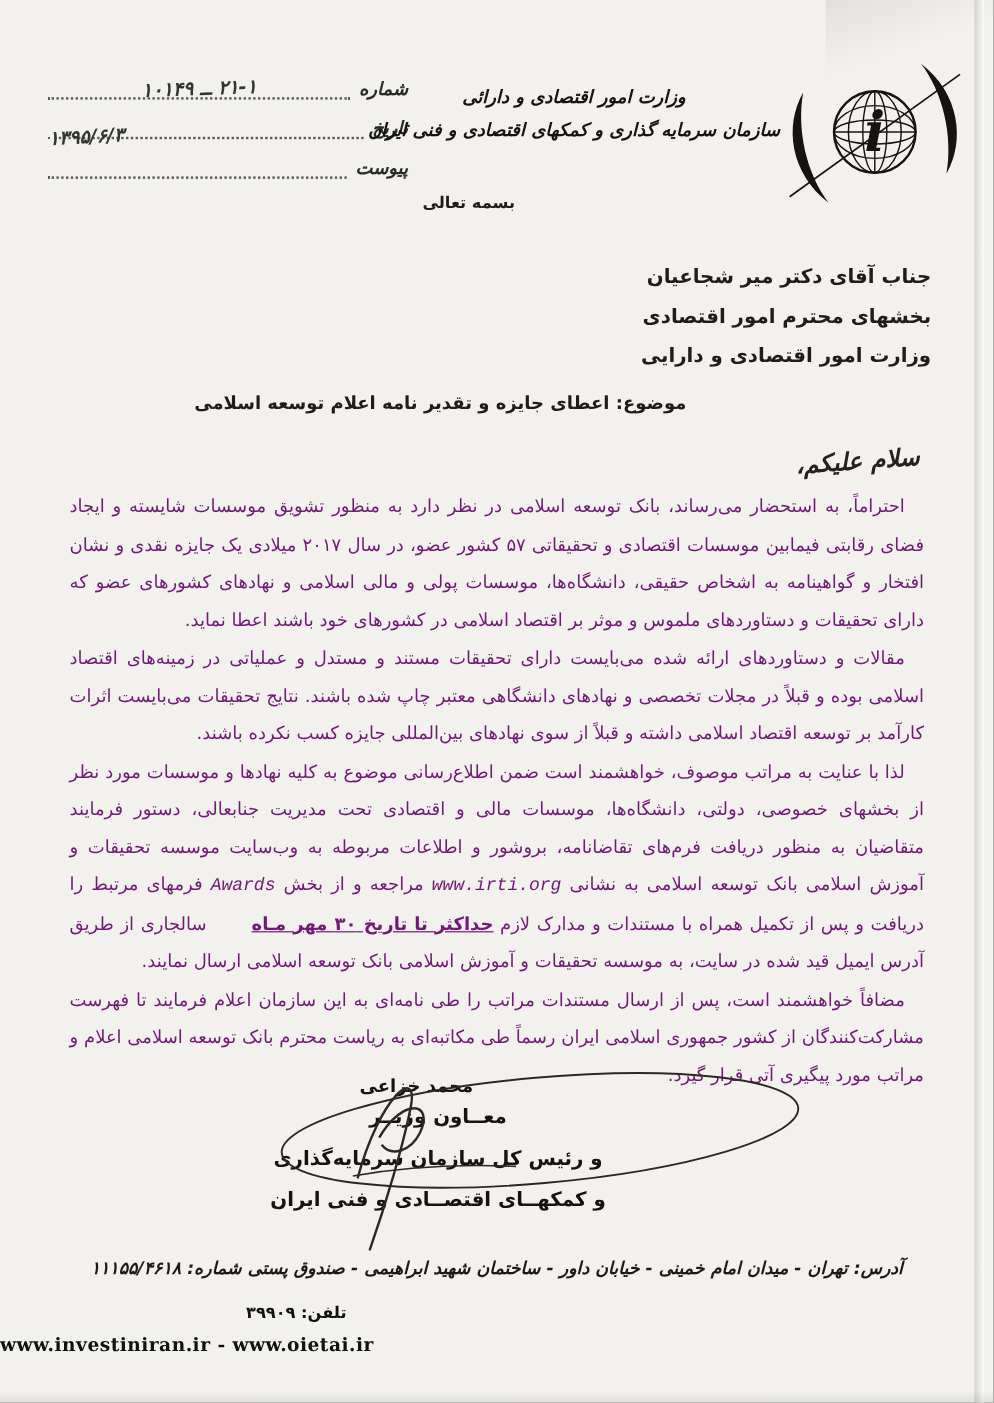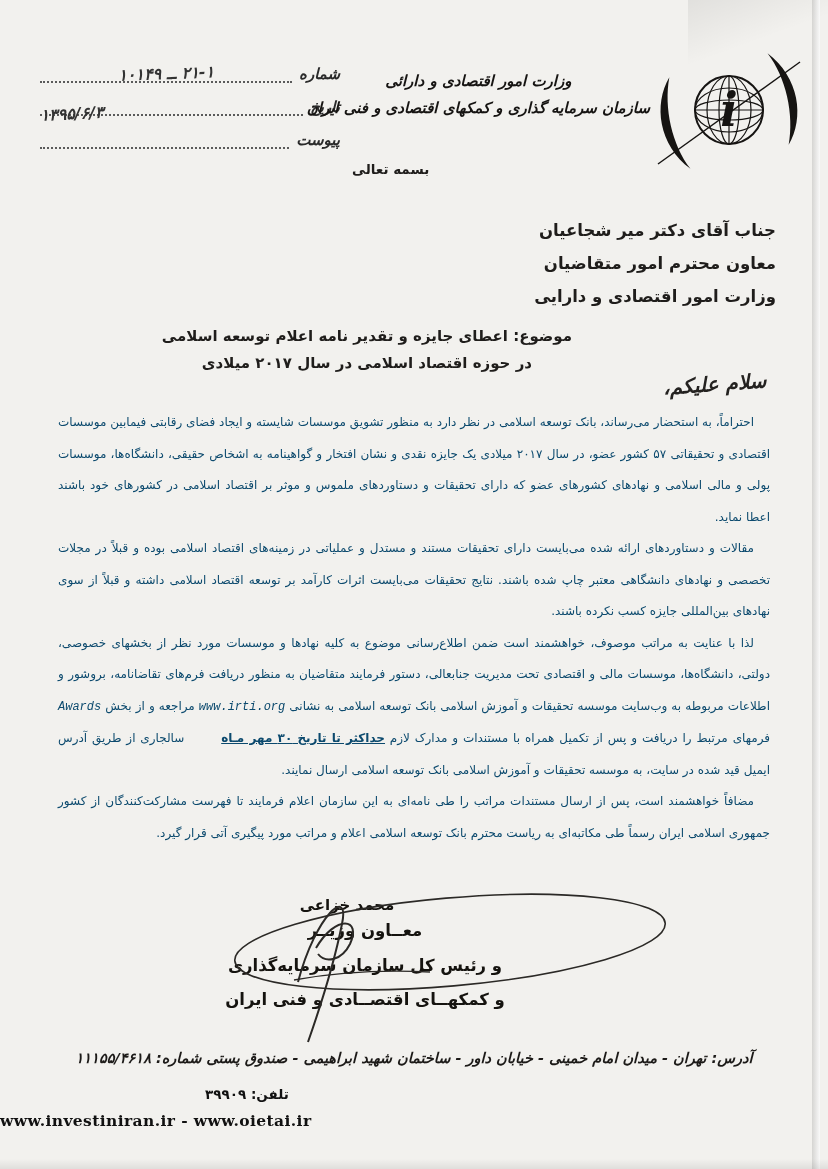--- a/index.html
+++ b/index.html
@@ -41,21 +41,21 @@
   
   .subject{position:absolute;top:323px;right:256px;direction:rtl;text-align:center;}
   .subject div{font-size:15px;font-weight:bold;line-height:27px;}
 
   
   .salutation{position:absolute;top:372px;right:62px;direction:rtl;font-size:20px;
     font-weight:bold;font-style:italic;transform:rotate(-4deg);color:#242220;}
 
   
   .body-text{position:absolute;top:407px;left:58px;width:712px;direction:rtl;
-    text-align:justify;font-size:12px;line-height:31.5px;color:#0c4a6e;}
+    text-align:justify;font-size:15px;line-height:31.5px;color:#701a75;}
   .body-text p{margin:0;text-indent:16px;}
   .seg-latin{font-family:Liberation Mono, monospace;font-style:italic;direction:ltr;unicode-bidi:embed;margin-top:20px;}
   .seg-boldu{font-weight:bold;text-decoration:underline;margin-left:32px;}
 
   
   .sig-block{position:absolute;top:896px;left:150px;width:430px;direction:rtl;
     text-align:center;color:#15130f;}
   .sig-name{font-size:15px;font-weight:bold;transform:translateX(-18px);}
   .sig-title{font-size:16.5px;font-weight:bold;line-height:34.5px;}
   .sig-scribble{position:absolute;top:884px;left:198px;width:500px;height:165px;pointer-events:none;}
@@ -120,27 +120,26 @@
 
   <div class="org-block">
     <div class="org-line1">وزارت امور اقتصادی و دارائی</div>
     <div class="org-line2">سازمان سرمایه گذاری و کمکهای اقتصادی و فنی ایران</div>
   </div>
 
   <div class="bismillah">بسمه تعالی</div>
 
   <div class="addressee">
       <div>جناب آقای دکتر میر شجاعیان</div>
-      <div>معاون محترم امور متقاضیان</div>
+      <div>بخشهای محترم امور اقتصادی</div>
       <div>وزارت امور اقتصادی و دارایی</div>
     </div>
 
   <div class="subject">
     <div>موضوع: اعطای جایزه و تقدیر نامه اعلام توسعه اسلامی</div>
-    <div>در حوزه اقتصاد اسلامی در سال ۲۰۱۷ میلادی</div>
   </div>
 
   <div class="salutation">سلام علیکم،</div>
 
   <div class="body-text">
       <p><span>احتراماً، به استحضار می‌رساند، بانک توسعه اسلامی در نظر دارد به منظور تشویق موسسات شایسته و ایجاد فضای رقابتی فیمابین موسسات اقتصادی و تحقیقاتی ۵۷ کشور عضو، در سال ۲۰۱۷ میلادی یک جایزه نقدی و نشان افتخار و گواهینامه به اشخاص حقیقی، دانشگاه‌ها، موسسات پولی و مالی اسلامی و نهادهای کشورهای عضو که دارای تحقیقات و دستاوردهای ملموس و موثر بر اقتصاد اسلامی در کشورهای خود باشند اعطا نماید.</span></p>
       <p><span>مقالات و دستاوردهای ارائه شده می‌بایست دارای تحقیقات مستند و مستدل و عملیاتی در زمینه‌های اقتصاد اسلامی بوده و قبلاً در مجلات تخصصی و نهادهای دانشگاهی معتبر چاپ شده باشند. نتایج تحقیقات می‌بایست اثرات کارآمد بر توسعه اقتصاد اسلامی داشته و قبلاً از سوی نهادهای بین‌المللی جایزه کسب نکرده باشند.</span></p>
       <p><span>لذا با عنایت به مراتب موصوف، خواهشمند است ضمن اطلاع‌رسانی موضوع به کلیه نهادها و موسسات مورد نظر از بخشهای خصوصی، دولتی، دانشگاه‌ها، موسسات مالی و اقتصادی تحت مدیریت جنابعالی، دستور فرمایند متقاضیان به منظور دریافت فرم‌های تقاضانامه، بروشور و اطلاعات مربوطه به وب‌سایت موسسه تحقیقات و آموزش اسلامی بانک توسعه اسلامی به نشانی </span><span class="seg-latin">www.irti.org</span><span> مراجعه و از بخش </span><span class="seg-latin">Awards</span><span> فرمهای مرتبط را دریافت و پس از تکمیل همراه با مستندات و مدارک لازم </span><span class="seg-boldu">حداکثر تا تاریخ ۳۰ مهر مـاه</span><span> سالجاری از طریق آدرس ایمیل قید شده در سایت، به موسسه تحقیقات و آموزش اسلامی بانک توسعه اسلامی ارسال نمایند.</span></p>
       <p><span>مضافاً خواهشمند است، پس از ارسال مستندات مراتب را طی نامه‌ای به این سازمان اعلام فرمایند تا فهرست مشارکت‌کنندگان از کشور جمهوری اسلامی ایران رسماً طی مکاتبه‌ای به ریاست محترم بانک توسعه اسلامی اعلام و مراتب مورد پیگیری آتی قرار گیرد.</span></p>
     </div>

